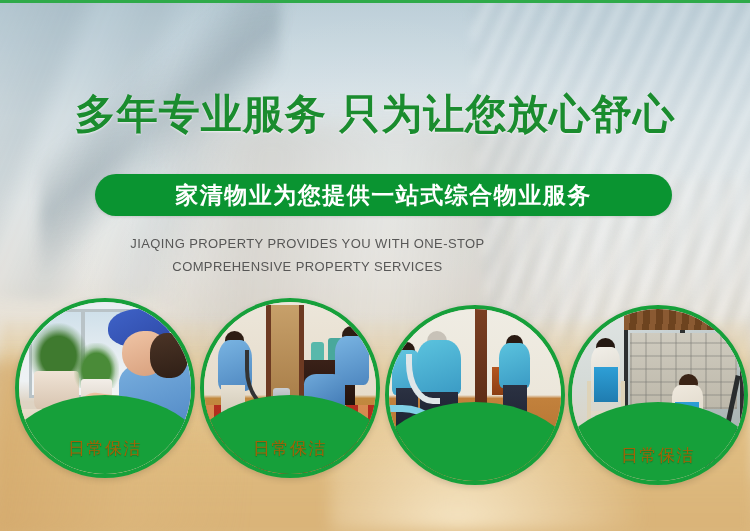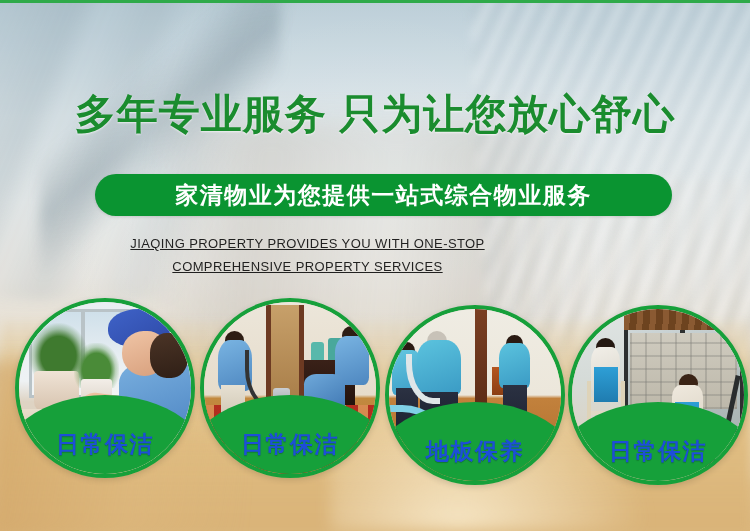--- a/index.html
+++ b/index.html
@@ -164,26 +164,25 @@
     letter-spacing: 1.5px;
     white-space: nowrap;
   }
 
   
   .subtitle {
     position: absolute;
     left: 0; top: 232px;
     width: 615px;
     text-align: center;
-    color: #000000;
+    color: #404040;
     font-size: 13px;
     line-height: 23px;
     letter-spacing: .4px;
     opacity: .85;
-    text-decoration: underline;
   }
   .subtitle div { white-space: nowrap; }
 
   
   .circle {
     position: absolute;
     border-radius: 50%;
     border: 4px solid #16a03a;
     overflow: hidden;
     box-sizing: border-box;
@@ -202,23 +201,23 @@
     height: 92%;
     background: #16a03a;
     border-radius: 50%;
   }
   .circle .arc-label {
     position: absolute;
     left: 0;
     bottom: 14px;
     width: 100%;
     text-align: center;
-    color: #1d4ed8;
-    font-size: 23px;
-    font-weight: bold;
+    color: #a16207;
+    font-size: 17px;
+    font-weight: normal;
     letter-spacing: 1.5px;
     white-space: nowrap;
     text-shadow: 0 1px 1px rgba(0,0,0,.22);
   }
 
   
   #circle-1 { left: 15px;  top: 298px; width: 180px; height: 180px; }
   #circle-2 { left: 200px; top: 298px; width: 180px; height: 180px; }
   #circle-3 { left: 385px; top: 305px; width: 180px; height: 180px; }
   #circle-4 { left: 568px; top: 305px; width: 180px; height: 180px; }
@@ -499,21 +498,20 @@
         <div class="lB"></div>
         <div class="shoeB"></div>
       <div class="hC"></div>
         <div class="wC"></div>
         <div class="lC"></div>
         <div class="shoeC"></div>
       <div class="hoseU"></div>
       <div class="hoseL"></div>
     </div>
     <div class="arc"></div>
-    <div class="arc-label">地板保养</div>
   </div>
 
   <div class="circle" id="circle-4">
     <div class="photo ph4">
       <div class="glass"></div>
       <div class="bldg"></div>
       <div class="pergola"></div>
       <div class="railing"></div>
       <div class="ladder"></div>
       <div class="p1head"></div>

